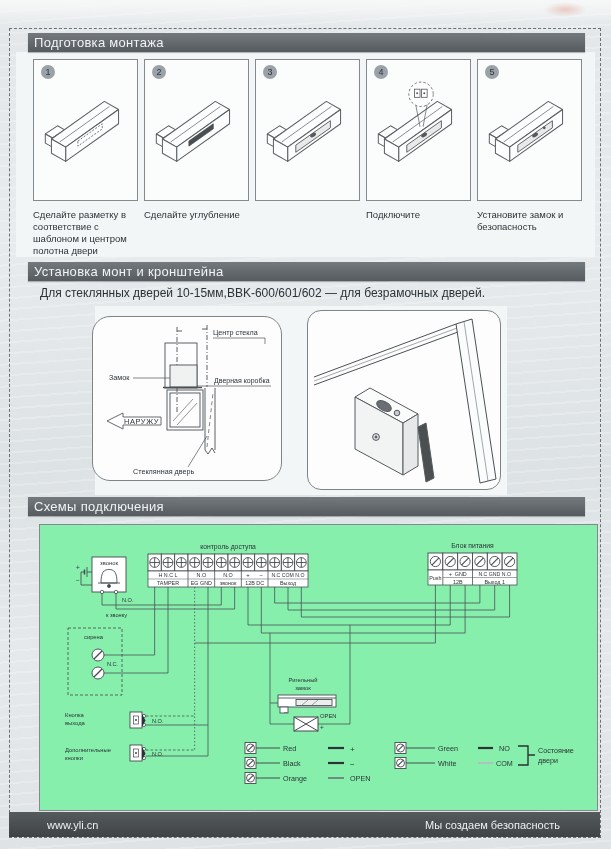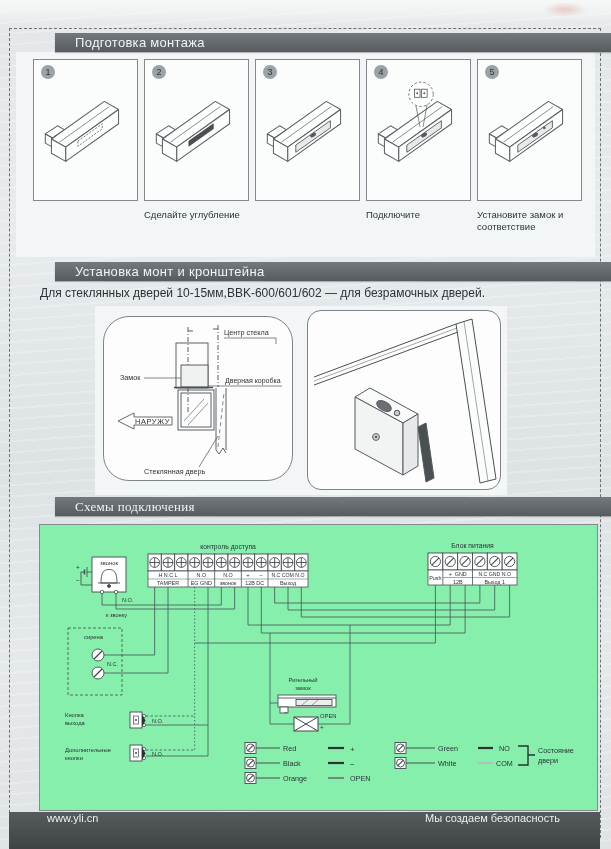--- a/index.html
+++ b/index.html
@@ -9,43 +9,42 @@
     background:
       repeating-linear-gradient(176deg, rgba(255,255,255,.22) 0 2px, rgba(0,0,0,0) 2px 11px),
       linear-gradient(180deg,#eef0f1 0%,#e3e7e9 4%,#e7ebed 28%,#dde2e5 55%,#e5e9eb 78%,#dfe3e6 100%);
   }
   .abs{position:absolute;}
   .scan-top{left:0;top:0;width:611px;height:22px;background:linear-gradient(#f6f8f8,rgba(240,243,244,0));}
   .smudge{left:543px;top:2px;width:44px;height:15px;border-radius:50%;
     background:radial-gradient(ellipse at center, rgba(228,168,158,.55), rgba(228,168,158,0) 70%);}
   .page-border{left:9px;top:28px;width:590px;height:808px;border:1px dashed #6b7073;pointer-events:none;}
   .section-header{
-    left:28px;width:557px;height:19px;box-sizing:border-box;padding-left:20px;
+    left:28px;width:557px;height:19px;box-sizing:border-box;padding-left:6px;
     background:linear-gradient(#74797d,#565b5f);color:#f1f4f5;
     font-size:13px;line-height:19px;letter-spacing:.3px;
     box-shadow:0 1px 1px rgba(0,0,0,.25);
-    margin-left:27px;
   }
   .panel-bg{background:#f3f6f6;}
   .steps{left:33px;top:59px;width:550px;display:flex;gap:6px;}
   .step{width:105px;}
   .step-box{position:relative;height:140px;background:#fbfcfc;border:1px solid #83898d;}
   .badge{position:absolute;left:7px;top:5px;width:14px;height:14px;border-radius:50%;
     background:#9ba2a7;color:#2f363a;font-size:9px;line-height:14px;text-align:center;}
   .step-svg{position:absolute;left:3px;top:18px;}
   .caption{margin-top:8px;font-size:9.5px;line-height:12px;color:#2b3236;padding-right:2px;}
   .note{left:40px;top:286px;width:530px;font-size:12px;color:#2b3236;}
-  .diag-left{left:103px;top:316px;width:188px;height:163px;background:#fdfdfd;
-    border:1px solid #7e8488;border-radius:26px;}
+  .diag-left{left:92px;top:316px;width:188px;height:163px;background:#fdfdfd;
+    border:1px solid #7e8488;border-radius:18px;}
   .diag-right{left:307px;top:310px;width:192px;height:178px;background:#fdfdfd;
     border:1px solid #7e8488;border-radius:14px;overflow:hidden;}
   .wiring-panel{left:39px;top:524px;width:557px;height:285px;background:#86efac;border:1px solid #83898d;}
-  .footer{left:9px;top:812px;width:591px;height:37px;box-sizing:border-box;
+  .footer{left:9px;top:812px;width:591px;height:25px;box-sizing:border-box;
     background:linear-gradient(#555a5d,#3f4346);color:#eef1f2;
-    display:flex;justify-content:space-between;align-items:flex-start;
+    display:flex;justify-content:space-between;align-items:center;
     padding:0 40px 0 38px;font-size:11px;}
   svg{display:block;}
   svg text{font-family:"Liberation Sans",sans-serif;fill:#2c3236;}
   .ln{stroke:#4a5054;fill:none;}
 </style>
 </head>
 <body>
 
 <svg width="0" height="0" style="position:absolute">
   <defs>
@@ -92,20 +91,21 @@
 <div class="abs steps">
 
   <div class="step">
     <div class="step-box">
       <span class="badge">1</span>
       <svg class="step-svg" width="97" height="118" viewBox="0 0 95 116">
         <use href="#channel"></use>
         <polygon points="40,62 64,45 64,50 40,67" fill="none" stroke="#555a5e" stroke-width="0.8" stroke-dasharray="2 1.5"></polygon>
       </svg>
     </div>
+    <div class="caption">Сделайте разметку в соответствие с шаблоном и центром полотна двери</div>
   </div>
 
   <div class="step">
     <div class="step-box">
       <span class="badge">2</span>
       <svg class="step-svg" width="97" height="118" viewBox="0 0 95 116">
         <use href="#channel"></use>
         <polygon points="40,62 64,45 64,50 40,67" fill="#4a4f52" stroke="#3a3f42" stroke-width="0.6"></polygon>
       </svg>
     </div>
@@ -142,21 +142,21 @@
 
   <div class="step">
     <div class="step-box">
       <span class="badge">5</span>
       <svg class="step-svg" width="97" height="118" viewBox="0 0 95 116">
         <use href="#channel"></use>
           <use href="#lockplate"></use>
         <circle cx="62" cy="49" r="1.4" fill="#555a5e"></circle>
       </svg>
     </div>
-    <div class="caption">Установите замок и соответствие</div>
+    <div class="caption">Установите замок и безопасность</div>
   </div>
 </div>
 
 <div class="abs section-header" style="top:262px;">
   <span>Установка монт и кронштейна</span>
 </div>
 <div class="abs note">Для стеклянных дверей 10-15мм,BBK-600/601/602 — для безрамочных дверей.</div>
 <div class="abs panel-bg" style="left:95px;top:306px;width:412px;height:189px;"></div>
 
 <div class="abs diag-left">
@@ -213,21 +213,21 @@
       <polygon points="95,112 110,103 110,155 95,164" fill="#e6e8e9"></polygon>
       <ellipse cx="76" cy="95" rx="8" ry="4.4" fill="#6a6f73" transform="rotate(29 76 95)"></ellipse>
       <circle cx="89" cy="102" r="2.8" fill="#c6cacc"></circle>
       <circle cx="68" cy="126" r="3.4" fill="#dcdfe0"></circle>
       <circle cx="68" cy="126" r="1" fill="#555a5e"></circle>
       <polygon points="110,116 118,112 126,167 118,171" fill="#4a4f52"></polygon>
     </g>
   </svg>
 </div>
 
-<div class="abs section-header" style="top:497px;font-family:Liberation Serif, serif;">
+<div class="abs section-header" style="top:497px;">
   <span>Схемы подключения</span>
 </div>
 
 <div class="abs wiring-panel">
   <svg width="557" height="285" viewBox="0 0 557 285">
 
     <g class="ln" stroke="#3a3f42" stroke-width="0.8">
       <path d="M62,67 V80 H181.3 V62"></path>
       <path d="M76,67 V84 H194.65 V62"></path>
       <path d="M64,130 H114.65 V62"></path>

